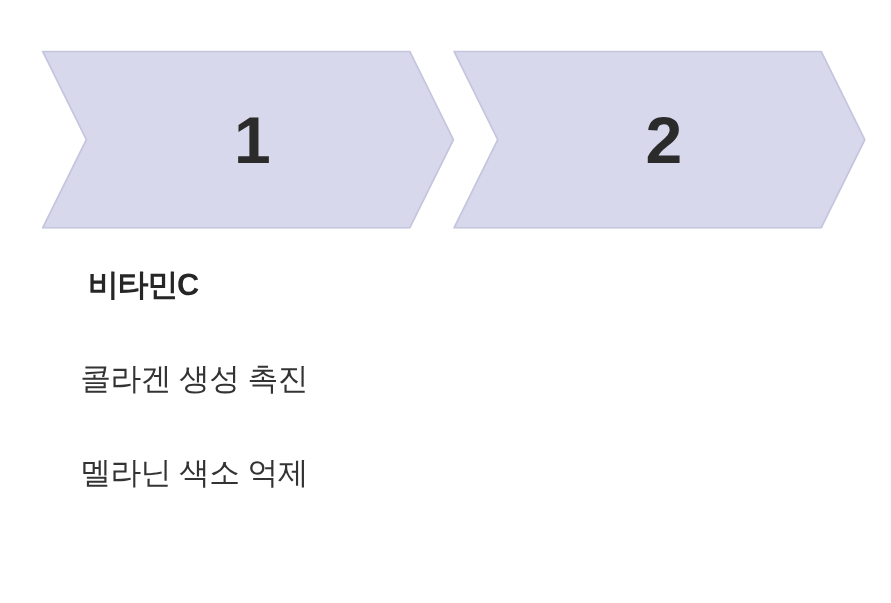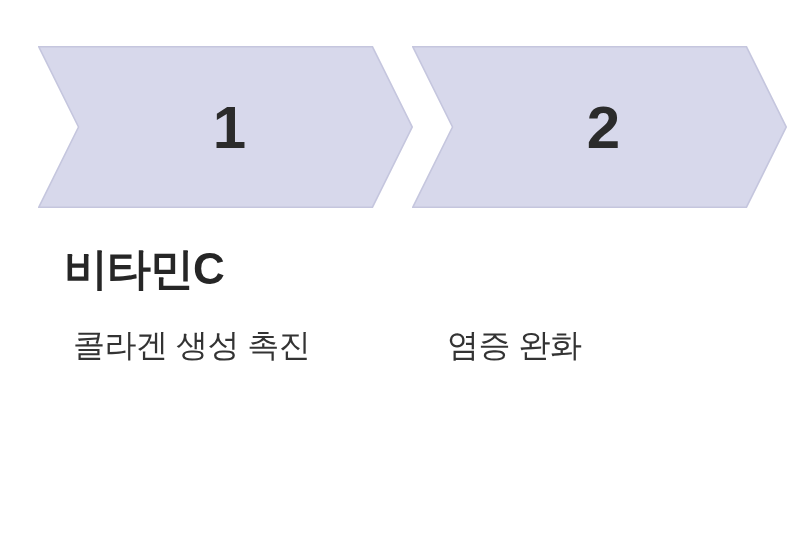--- a/index.html
+++ b/index.html
@@ -58,36 +58,36 @@
     font-size: 60px;
     font-weight: bold;
     color: #2b2b2b;
     letter-spacing: 0px;
     padding-left: 8px;
     box-sizing: border-box;
   }
 
   .step-heading {
     position: absolute;
-    left: 26px;
+    left: 42px;
     top: 240px;
-    font-size: 44px;
+    font-size: 28px;
     font-weight: bold;
     color: #262626;
     letter-spacing: -1px;
     white-space: nowrap;
   }
   .step-lines {
     position: absolute;
     left: 35px;
     top: 322px;
     width: 340px;
   }
   .step-line {
-    font-size: 32px;
+    font-size: 28px;
     font-weight: normal;
     color: #333333;
     letter-spacing: -0.5px;
     white-space: nowrap;
     height: 85px;
     line-height: 46px;
   }
 </style>
 </head>
 <body>
@@ -98,29 +98,29 @@
     <div class="step-column col-1">
       <div class="chevron-wrap">
         <svg class="chevron-svg" viewBox="0 0 375 162" xmlns="http://www.w3.org/2000/svg">
           <polygon points="0.8,0.8 334.5,0.8 374.2,81 334.5,161.2 0.8,161.2 40.5,81" fill="#D7D8EB" stroke="#C5C6DE" stroke-width="1.6" stroke-linejoin="miter"></polygon>
         </svg>
         <div class="chevron-number">1</div>
       </div>
       <div class="step-heading">비타민C</div>
       <div class="step-lines">
         <div class="step-line">콜라겐 생성 촉진</div>
+        <div class="step-line">멜라닌 색소 억제</div>
       </div>
     </div>
 
     <div class="step-column col-2">
       <div class="chevron-wrap">
         <svg class="chevron-svg" viewBox="0 0 375 162" xmlns="http://www.w3.org/2000/svg">
           <polygon points="0.8,0.8 334.5,0.8 374.2,81 334.5,161.2 0.8,161.2 40.5,81" fill="#D7D8EB" stroke="#C5C6DE" stroke-width="1.6" stroke-linejoin="miter"></polygon>
         </svg>
         <div class="chevron-number">2</div>
       </div>
       <div class="step-lines">
-        <div class="step-line">염증 완화</div>
       </div>
     </div>
 
   </div>
 </div>
 
 </body></html>

